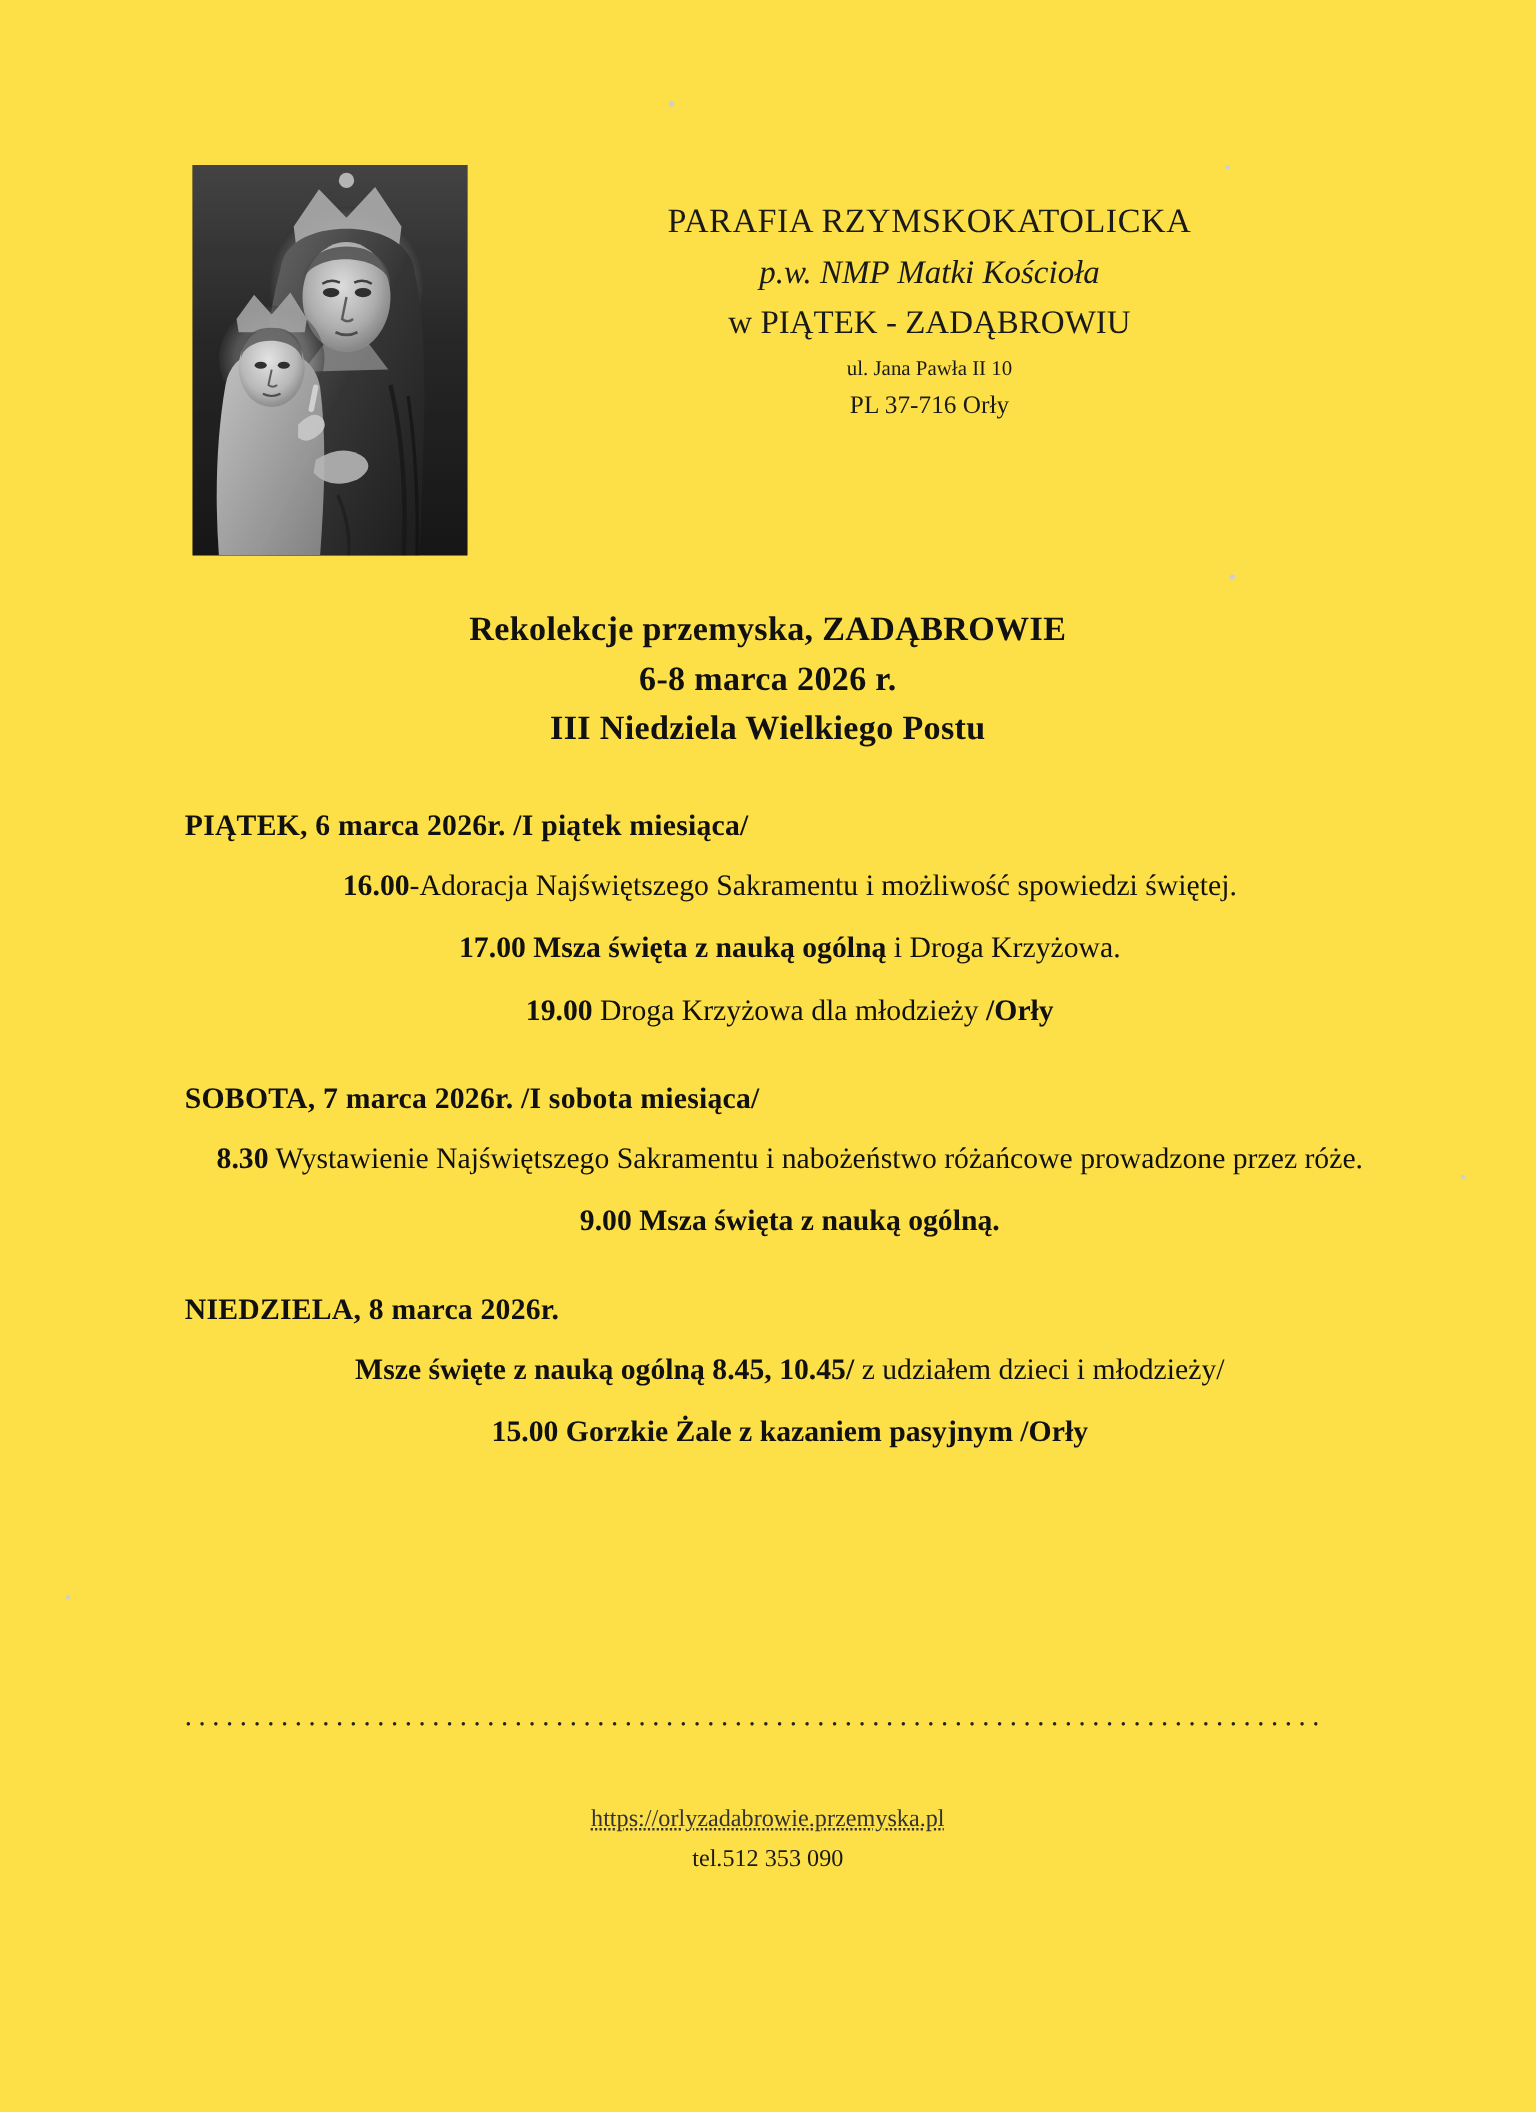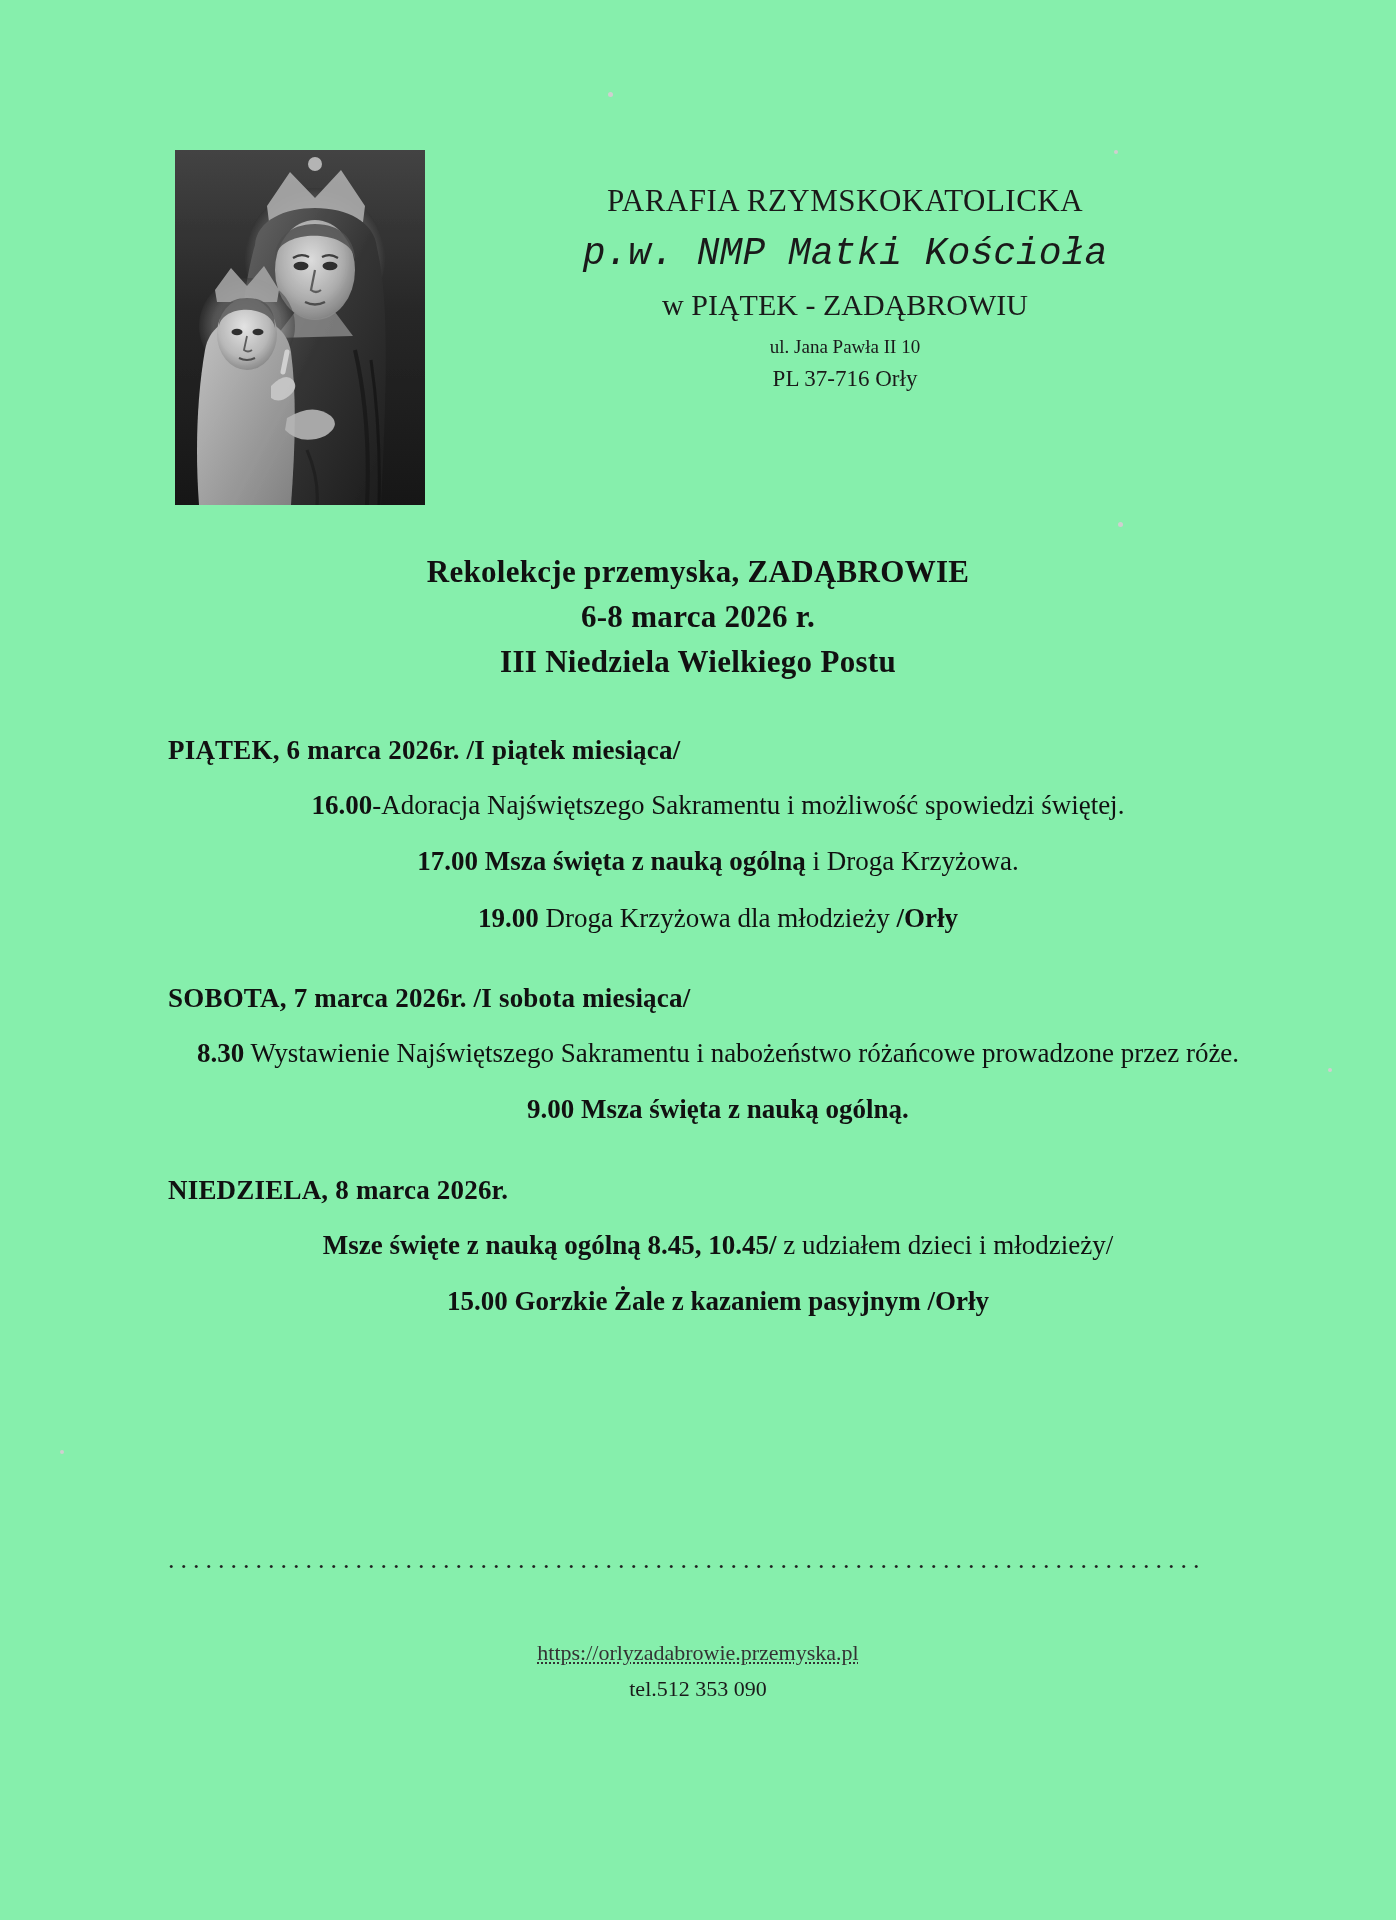--- a/index.html
+++ b/index.html
@@ -12,21 +12,21 @@
     height: 1920px;
     position: relative;
     font-family: "Liberation Serif", serif;
     color: #111111;
     overflow: hidden;
   }
 
   .page {
     position: absolute;
     inset: 0;
-    background: #86efac;
+    background: #fde047;
   }
 
   
   .header {
     position: absolute;
     top: 150px;
     left: 0;
     width: 100%;
     height: 380px;
   }
@@ -55,25 +55,24 @@
     width: 830px;
     text-align: center;
     line-height: 1.35;
   }
   .parish-line1 {
     font-size: 31px;
     letter-spacing: 0.5px;
     color: #1a1a1a;
   }
   .parish-line2 {
-    font-size: 38px;
+    font-size: 30px;
     font-style: italic;
     margin-top: 6px;
     color: #1a1a1a;
-    font-family: Liberation Mono, monospace;
   }
   .parish-line3 {
     font-size: 30px;
     margin-top: 6px;
     color: #1a1a1a;
   }
   .parish-line4 {
     font-size: 19px;
     margin-top: 8px;
     color: #1a1a1a;

